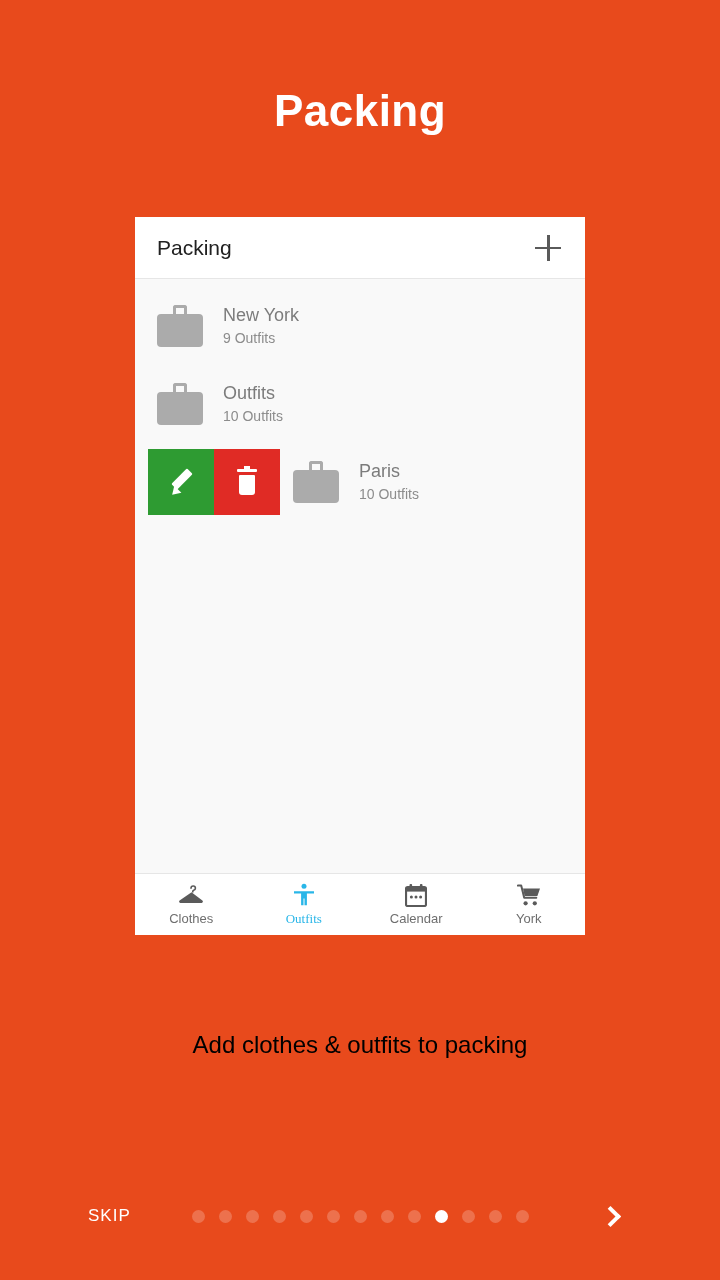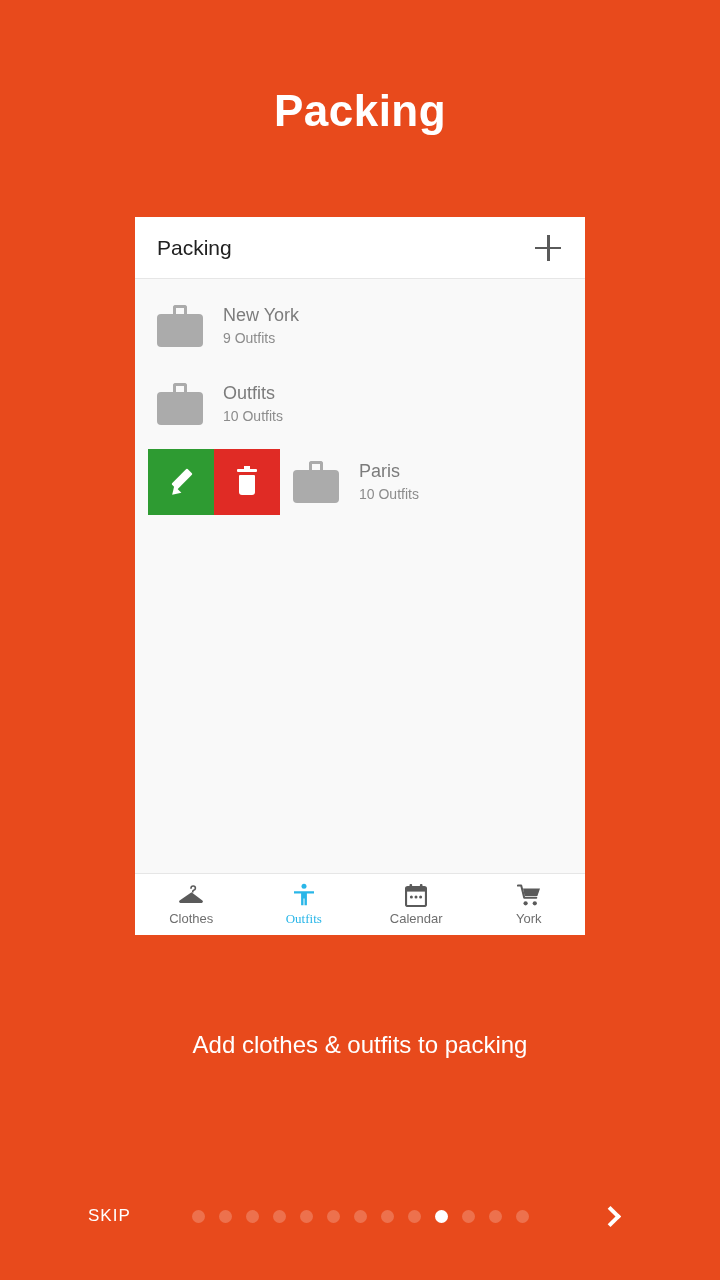--- a/index.html
+++ b/index.html
@@ -190,21 +190,21 @@
   }
   .tab-active .tab-label { color:#29B6E8;font-family:Liberation Serif, serif; }
   .tab-ico { height:24px; display:flex; align-items:center; justify-content:center; }
   .tab-ico svg { display:block; }
 
   
   .tagline {
     position:absolute;
     top:1028px; left:0; right:0;
     text-align:center;
-    color:#ffffff;
+    color:#000000;
     font-size:24px;
     line-height:34px;
   }
 
   
   .footer {
     position:absolute;
     left:0; right:0;
     top:1194px;
     height:44px;

